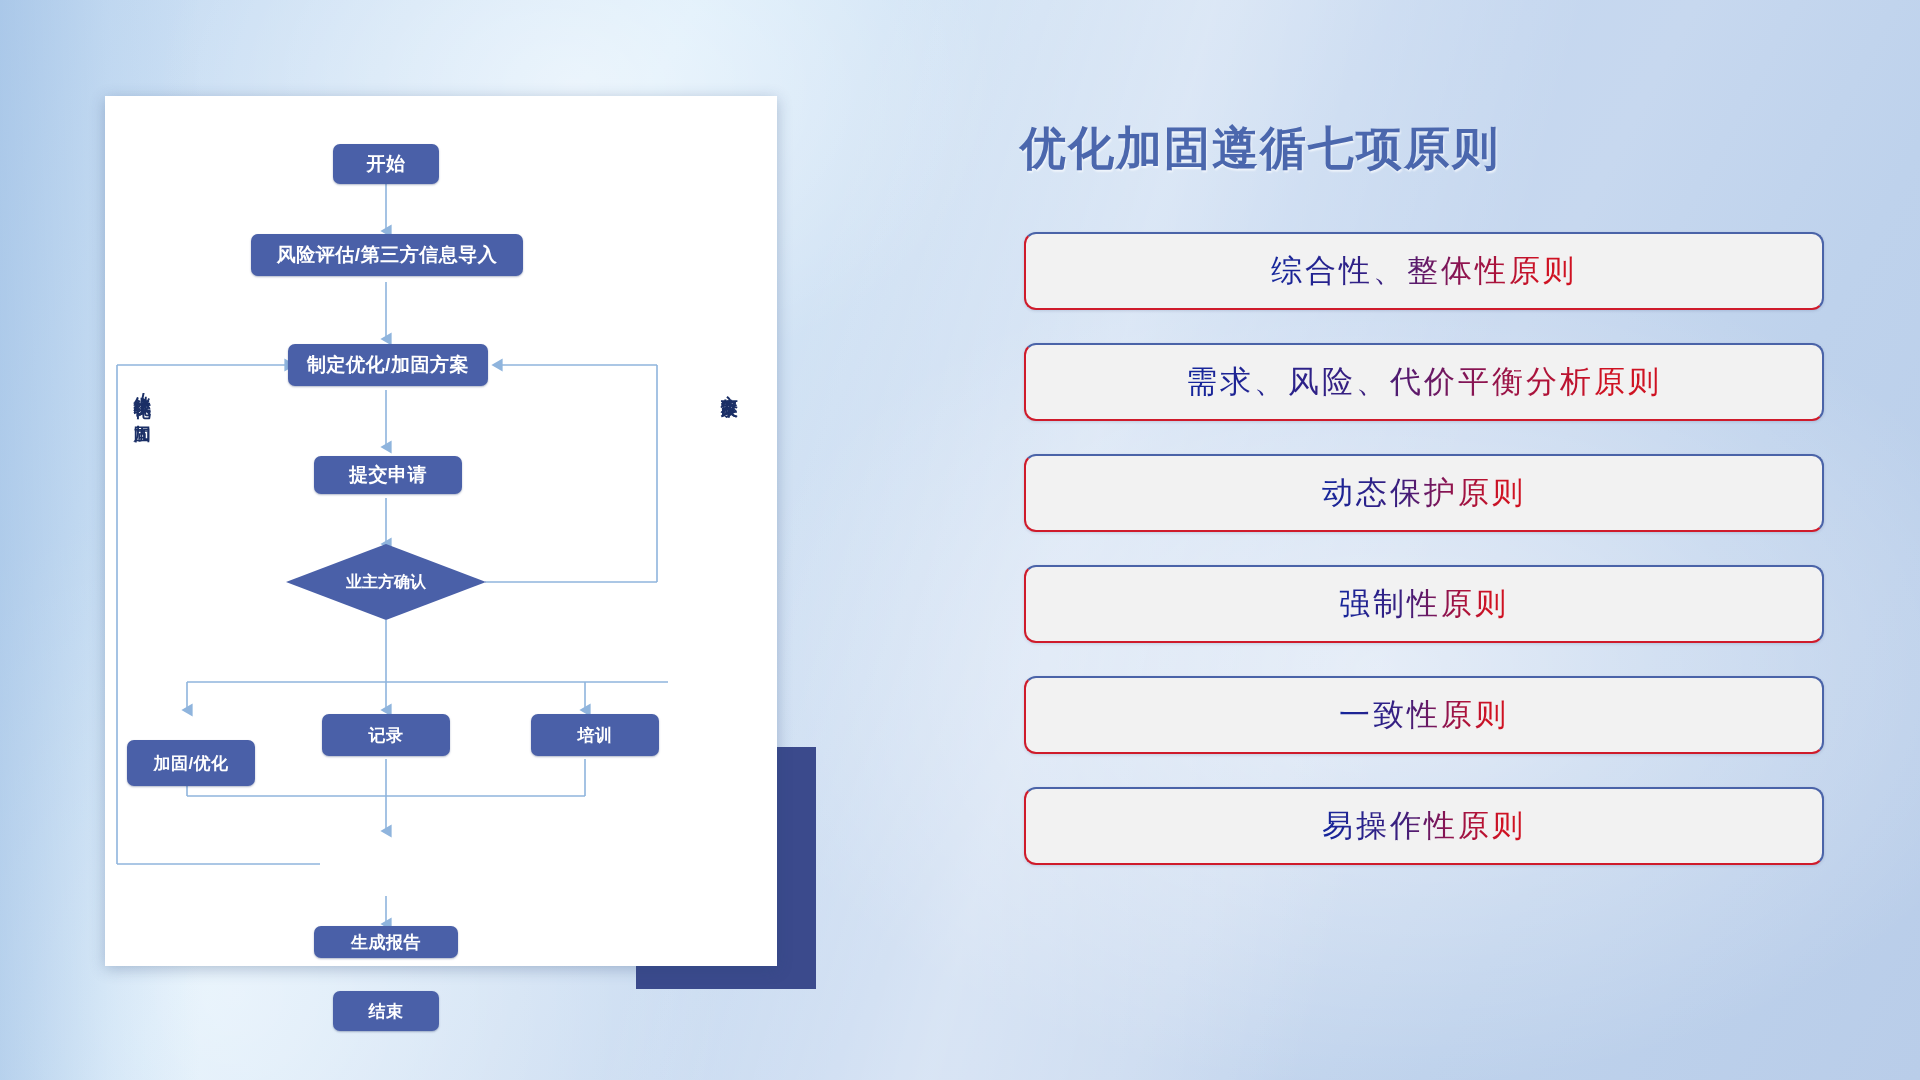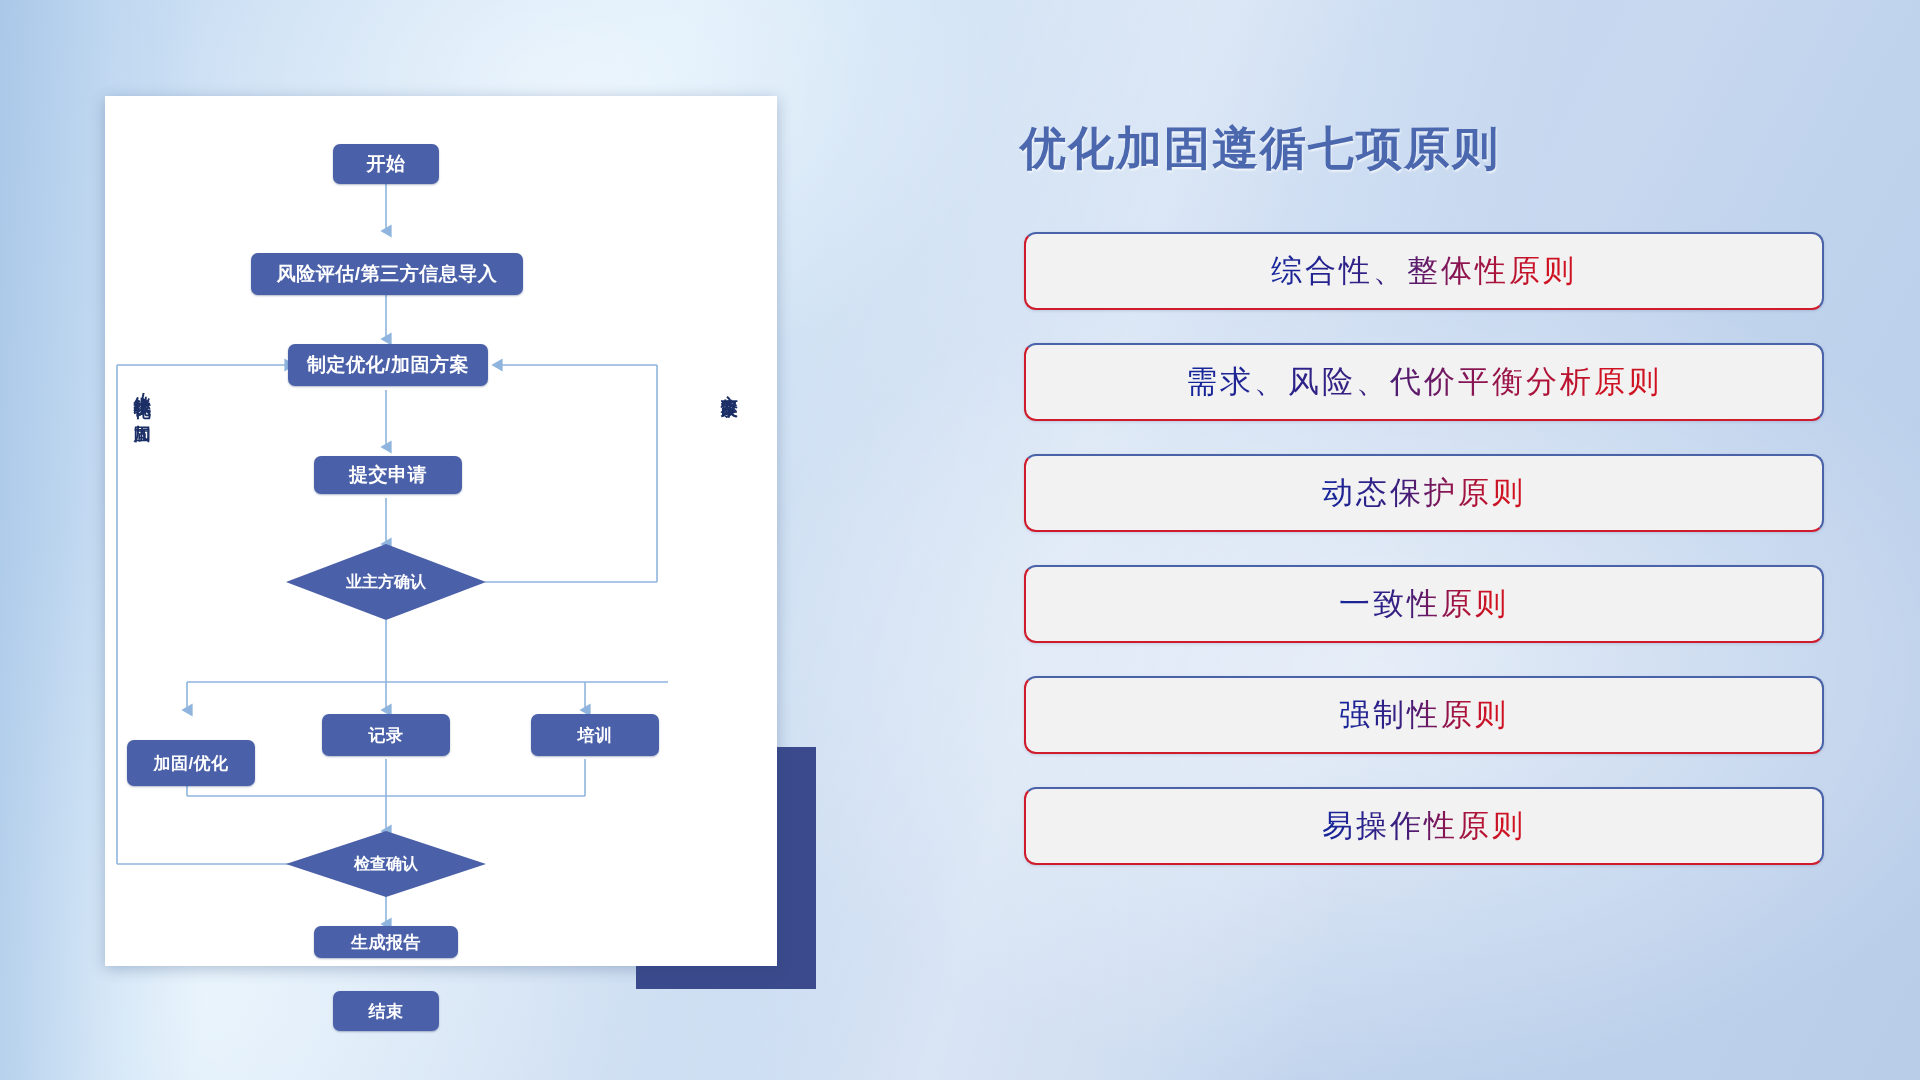--- a/index.html
+++ b/index.html
@@ -205,21 +205,21 @@
           <line x1="380" y1="486" x2="552" y2="486"></line>
           <line x1="552" y1="486" x2="552" y2="269"></line>
           <line x1="552" y1="269" x2="392" y2="269" marker-end="url(#arwR)"></line>
         </g>
       </svg>
 
       <div class="node med" style="left:228px; top:48px; width:106px; height:40px;">
         <span>开始</span>
       </div>
 
-      <div class="node med" style="left:146px; top:157px; width:272px; height:42px;">
+      <div class="node med" style="left:146px; top:138px; width:272px; height:42px;">
         <span>风险评估/第三方信息导入</span>
       </div>
 
       <div class="node med" style="left:183px; top:248px; width:200px; height:42px;">
         <span>制定优化/加固方案</span>
       </div>
 
       <div class="node med" style="left:209px; top:360px; width:148px; height:38px;">
         <span>提交申请</span>
       </div>
@@ -234,24 +234,20 @@
       </div>
 
       <div class="node small" style="left:217px; top:618px; width:128px; height:42px;">
         <span>记录</span>
       </div>
 
       <div class="node small" style="left:416px; top:618px; width:128px; height:42px;margin-left:10px;">
         <span>培训</span>
       </div>
 
-      <div class="diamond" style="left:181px; top:735px; width:200px; height:66px;">
-        <div class="dshape"></div>
-        <span>检查确认</span>
-      </div>
 
       <div class="node small" style="left:209px; top:830px; width:144px; height:32px;">
         <span>生成报告</span>
       </div>
 
       <div class="node small" style="left:228px; top:895px; width:106px; height:40px;">
         <span>结束</span>
       </div>
 
       <div class="vlabel" style="left:28px; top:286px;">继续优化/加固</div>
@@ -274,25 +270,25 @@
       <div class="p-card">
         <span class="p-text">需求、风险、代价平衡分析原则</span>
       </div>
 
       <div class="p-card">
         <span class="p-text">动态保护原则</span>
       </div>
 
 
       <div class="p-card">
+        <span class="p-text">强制性原则</span>
+      </div>
+
+      <div class="p-card">
         <span class="p-text">一致性原则</span>
-      </div>
-
-      <div class="p-card">
-        <span class="p-text">强制性原则</span>
       </div>
 
       <div class="p-card">
         <span class="p-text">易操作性原则</span>
       </div>
 
     </div>
   </div>
 
 </div>

